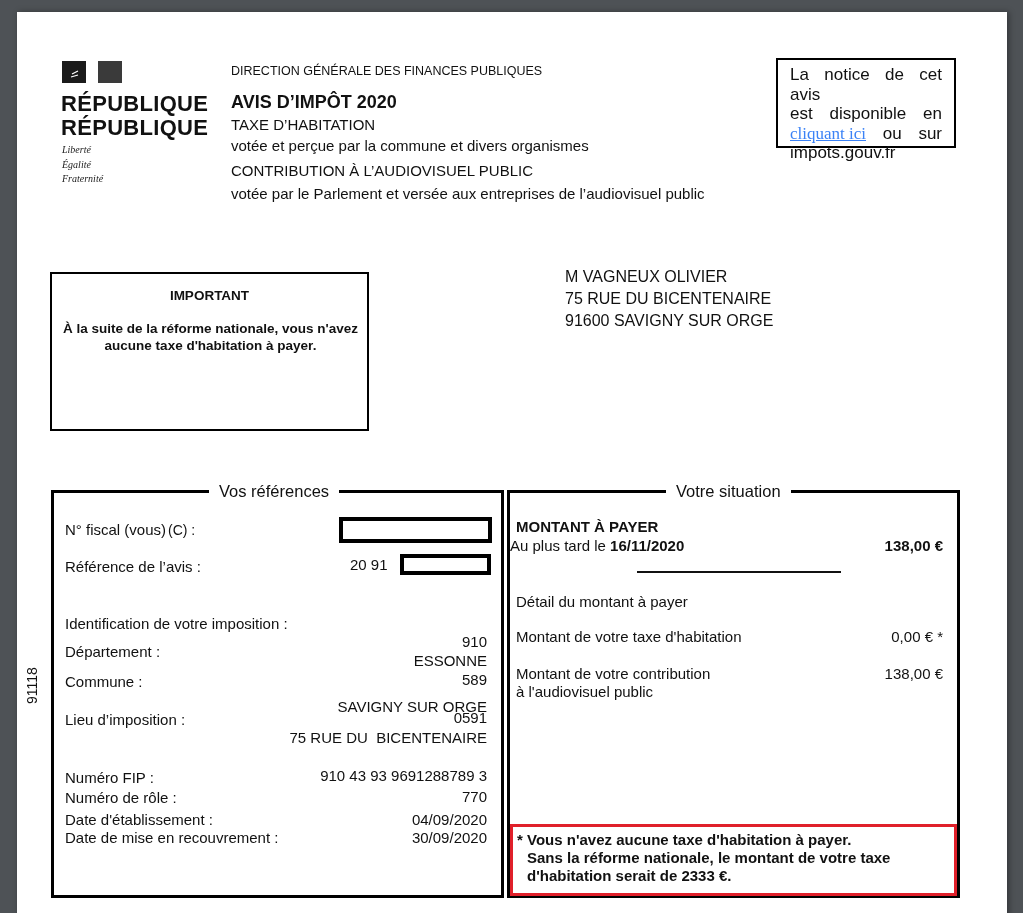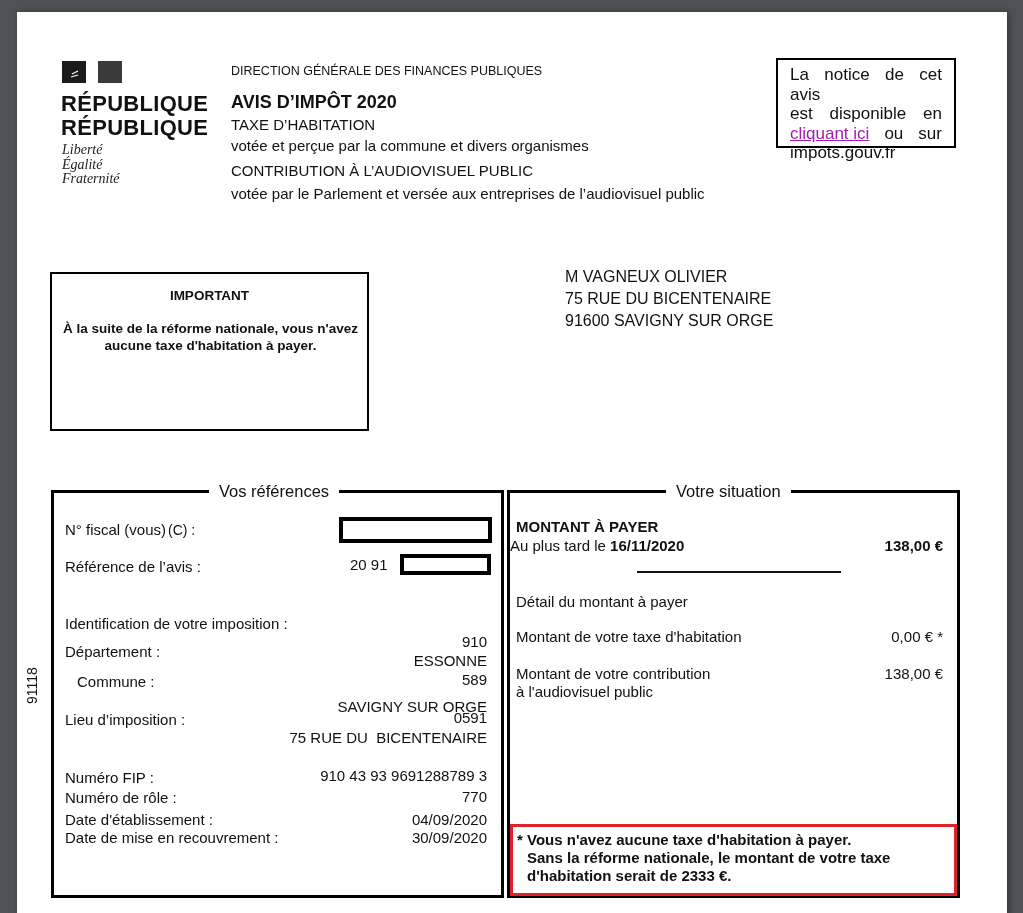--- a/index.html
+++ b/index.html
@@ -12,36 +12,36 @@
   }
   .page {
     position:absolute; left:17px; top:12px; width:990px; height:920px;
     background:#fff;
     box-shadow: 2px 0 6px rgba(0,0,0,0.35);
   }
 
   
   .flag { position:absolute; left:45px; top:49px; width:60px; height:22px; }
   .rf-title { position:absolute; left:44px; top:80px; font-family:"Liberation Sans", sans-serif; font-weight:bold; font-size:22px; line-height:24px; letter-spacing:0.3px; color:#111; }
-  .devise { position:absolute; left:45px; top:131px; font-family:"Liberation Serif", serif; font-style:italic; font-size:14px; line-height:14.5px; color:#222; }
+  .devise { position:absolute; left:45px; top:131px; font-family:"Liberation Serif", serif; font-style:italic; font-size:10px; line-height:14.5px; color:#222; }
 
   
   .hdr { position:absolute; left:214px; color:#111; white-space:nowrap; }
   .hdr-dir { top:52px; font-size:12.5px; }
   .hdr-avis { top:80px; font-size:18px; font-weight:bold; }
   .hdr-l { font-size:15px; }
 
   
   .notice {
     position:absolute; left:759px; top:46px; width:180px; height:90px;
     border:2px solid #000; box-sizing:border-box;
     padding:5px 12px 0 12px; font-size:17px; line-height:19.5px; text-align:justify;
   }
   .notice .ln { display:flex; justify-content:space-between; }
-  .notice a { color:#a21caf; text-decoration:underline; }
+  .notice a { color:#3b82f6; text-decoration:underline;font-family:Liberation Serif, serif; }
 
   
   .important {
     position:absolute; left:33px; top:260px; width:319px; height:159px;
     border:2px solid #000; box-sizing:border-box;text-decoration:underline;
   }
   .important .ttl { position:absolute; top:14px; left:0; right:0; text-align:center; font-weight:bold; font-size:13.5px; }
   .important .msg { position:absolute; top:47px; left:10px; right:8px; font-weight:bold; font-size:13.5px; line-height:16.5px; text-align:center; }
   .important .red {
     position:absolute; left:7px; top:97px; width:301px; height:40px;
@@ -138,21 +138,21 @@
     <div class="redact" style="left:285px; top:24px; width:153px; height:26px;"></div>
 
     <div class="row" style="left:11px; top:64px;">Référence de l’avis :</div>
     <div class="row" style="left:296px; top:62px;">20 91</div>
     <div class="redact" style="left:346px; top:61px; width:91px; height:21px;"></div>
 
     <div class="row" style="left:11px; top:121px;">Identification de votre imposition :</div>
     <div class="row" style="left:11px; top:149px;">Département :</div>
     <div class="row r" style="right:14px; top:139px;">910</div>
     <div class="row r" style="right:14px; top:158px;">ESSONNE</div>
-    <div class="row" style="left:11px; top:179px;margin-left:12px;">Commune :</div>
+    <div class="row" style="left:11px; top:179px;">Commune :</div>
     <div class="row r" style="right:14px; top:177px;">589</div>
     <div class="row r" style="right:14px; top:204px;">SAVIGNY SUR ORGE</div>
     <div class="row" style="left:11px; top:217px;">Lieu d’imposition :</div>
     <div class="row r" style="right:14px; top:215px;">0591</div>
     <div class="row r" style="right:14px; top:235px; white-space:pre;">75 RUE DU  BICENTENAIRE</div>
 
     <div class="row" style="left:11px; top:275px;">Numéro FIP :</div>
     <div class="row r" style="right:14px; top:273px;">910 43 93 9691288789 3</div>
     <div class="row" style="left:11px; top:295px;">Numéro de rôle :</div>
     <div class="row r" style="right:14px; top:294px;">770</div>

